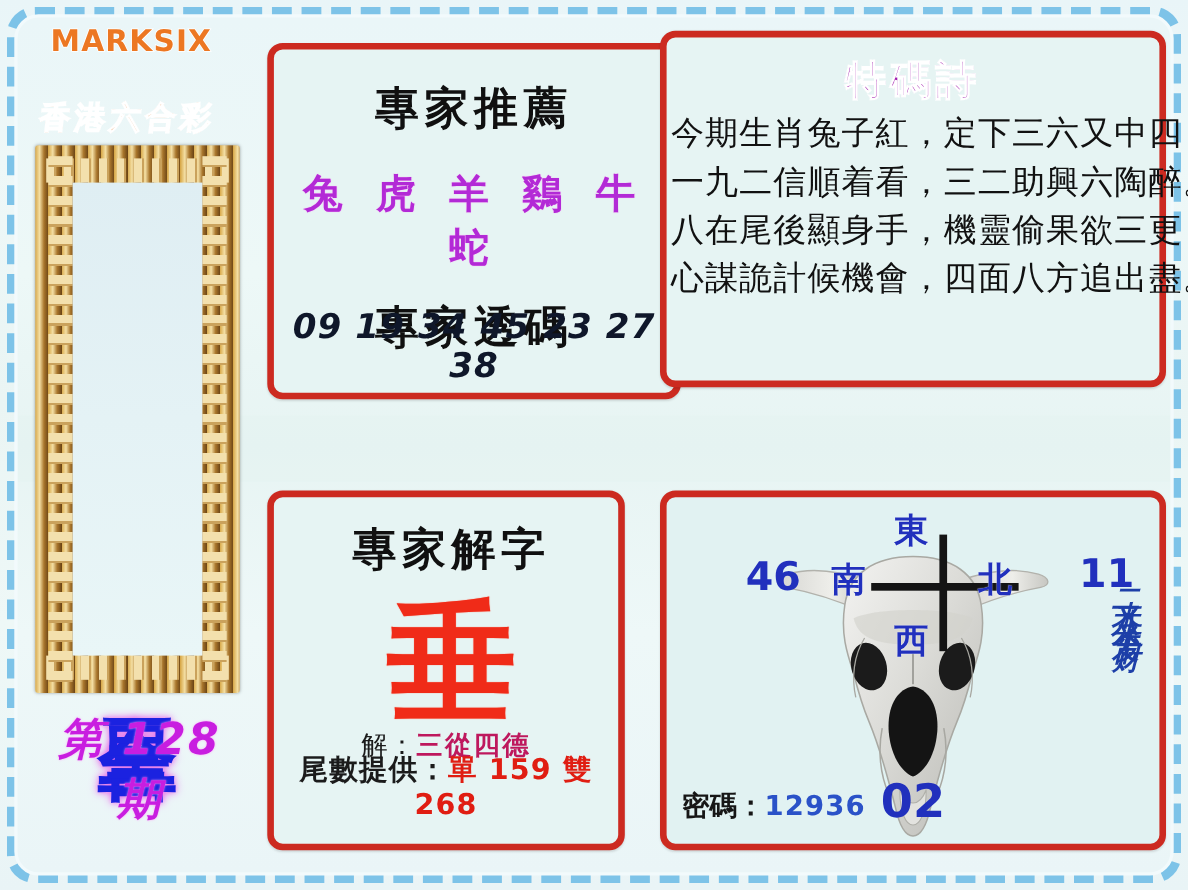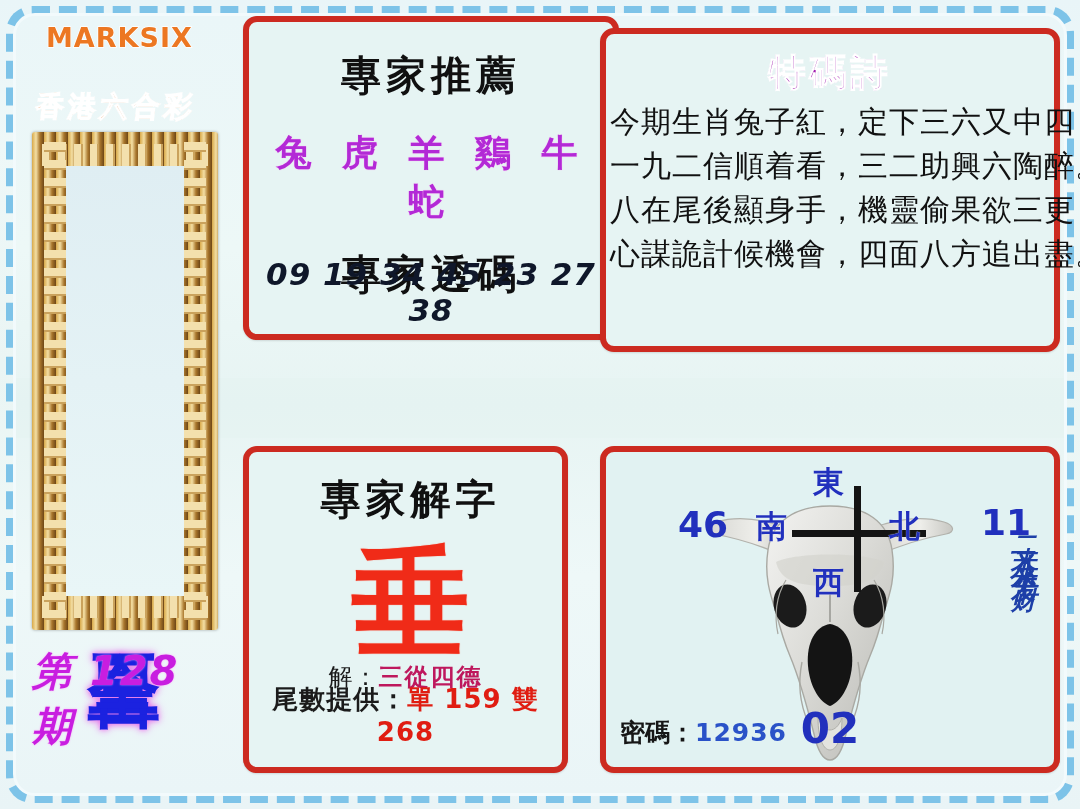--- a/index.html
+++ b/index.html
@@ -99,37 +99,37 @@
     font-size:73px;font-weight:bold;line-height:.96;
     color:#1b22e0;text-align:center;
     writing-mode:vertical-rl;
     text-orientation:upright;
     letter-spacing:-2px;
     text-shadow:0 0 9px #e36fe8,0 0 4px #f0a2f5,0 0 2px #ffffff;
     transform:translateY(6px);
   }
   .period{
     position:absolute;left:14px;top:630px;width:190px;
-    text-align:left;font-size:40px;font-weight:bold;
+    text-align:center;font-size:40px;font-weight:bold;
     color:#c81ee0;
     font-style:italic;
     letter-spacing:2px;
     text-shadow:0 0 2px #ff9bf5;
   }
 
   
   .panel{
     position:absolute;
     border:6px solid #cc2a20;
     border-radius:14px;
     background:#e6f4f3;
     box-sizing:border-box;
     box-shadow:0 1px 2px rgba(0,0,0,.12);
   }
-  #panel-tips{left:243px;top:16px;width:376px;height:324px;}
+  #panel-tips{left:243px;top:39px;width:376px;height:324px;}
   #panel-poem{left:600px;top:28px;width:460px;height:324px;}
   #panel-word{left:243px;top:446px;width:325px;height:327px;padding-left:10px;}
   #panel-skull{left:600px;top:446px;width:460px;height:327px;background:#e1f2f2;overflow:hidden;}
 
   .cn-title{
     font-family:"DejaVu Sans","Liberation Sans",sans-serif;
     font-weight:bold;color:#101010;text-align:center;
   }
   #tips-title{font-size:40px;margin-top:26px;letter-spacing:5px;}
   #tips-zodiac{

